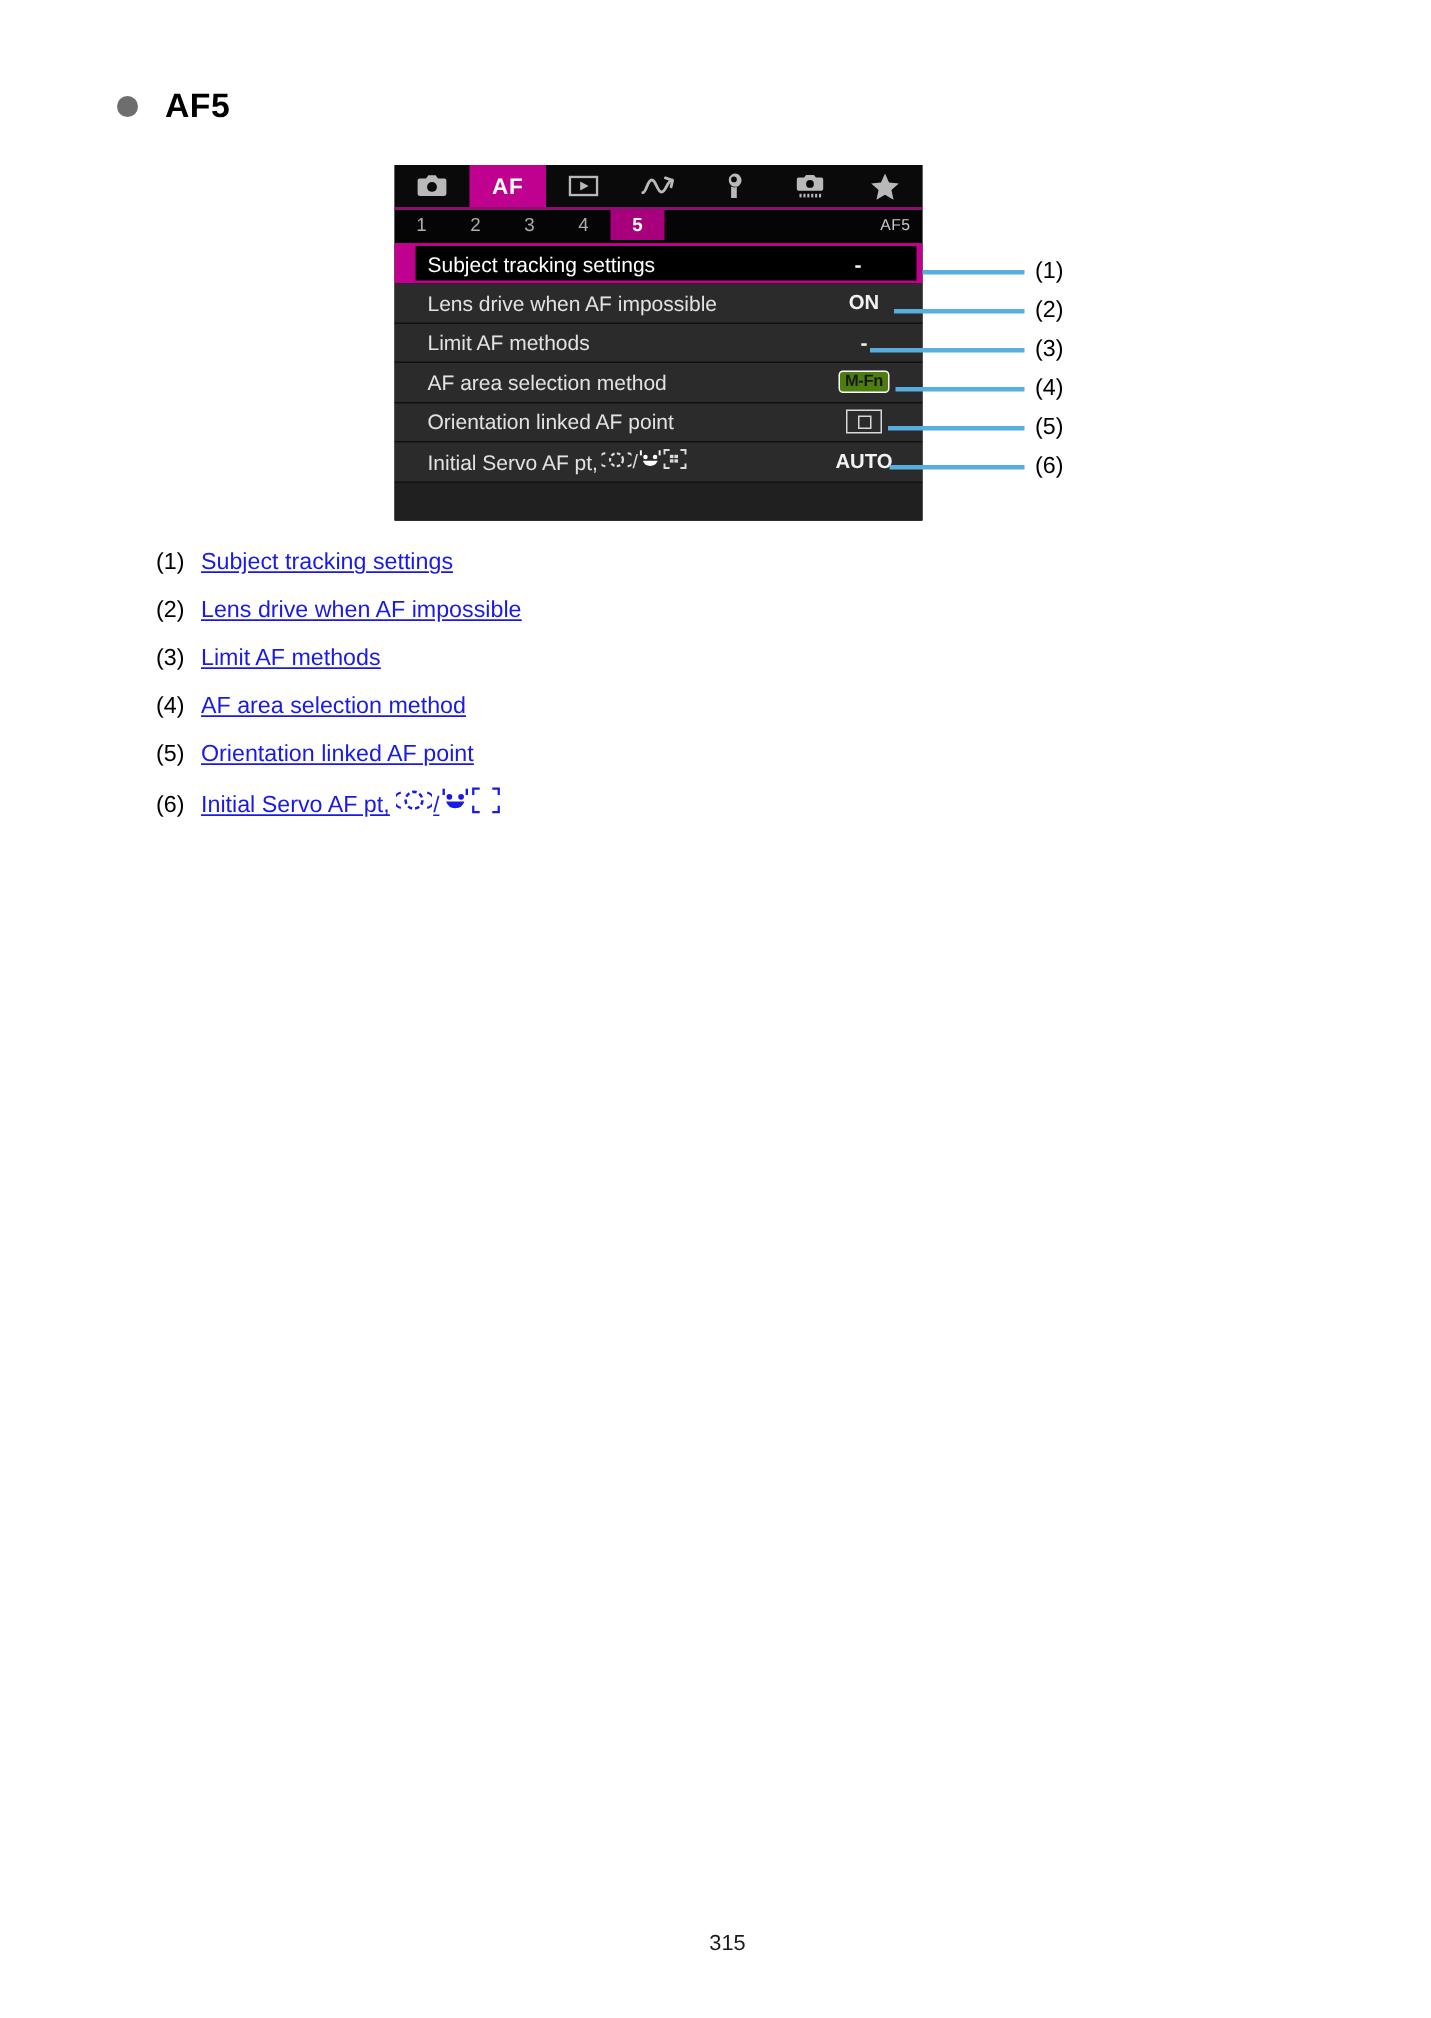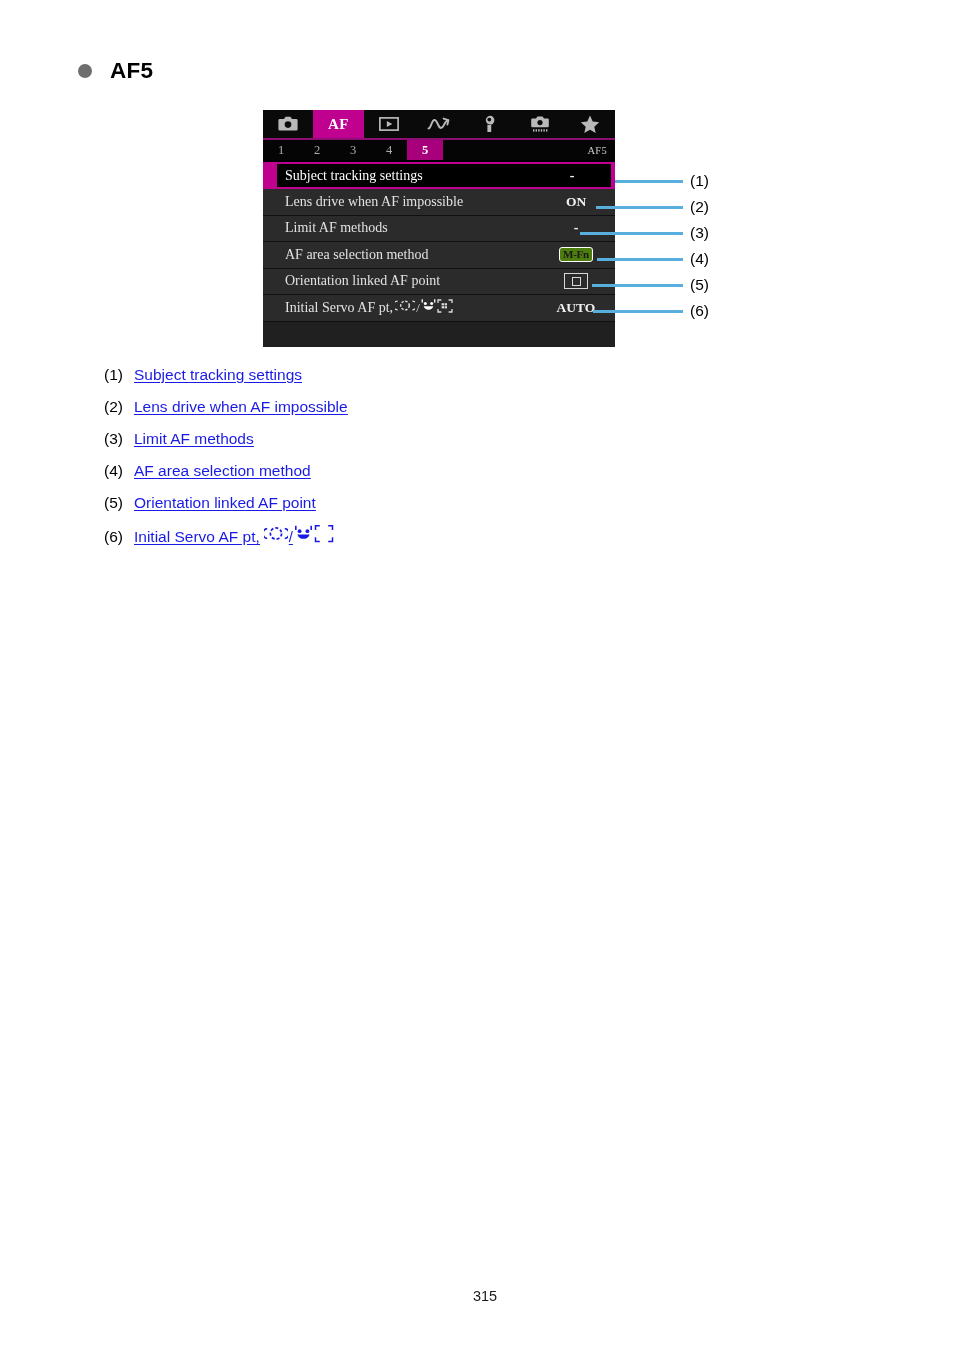--- a/index.html
+++ b/index.html
@@ -40,21 +40,21 @@
   }
 
   
   .camera-shot {
     position: absolute;
     left: 263px;
     top: 110px;
     width: 352px;
     height: 237px;
     background: #000000;
-    font-family: Liberation Serif, serif;
+    font-family: Liberation Sans, sans-serif;
     overflow: hidden;
   }
 
   
   .icon-tabs {
     height: 28px;
     display: flex;
     align-items: stretch;
     background: #0a0a0a;
     border-bottom: 2px solid #8d0f73;

